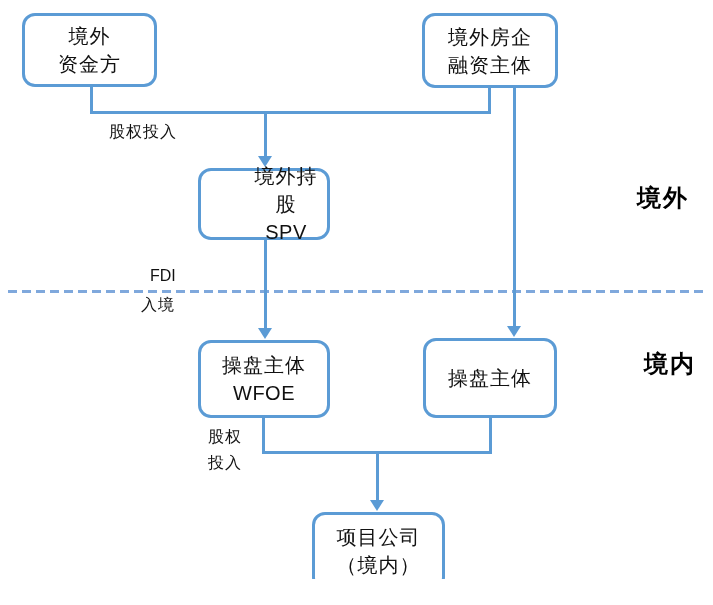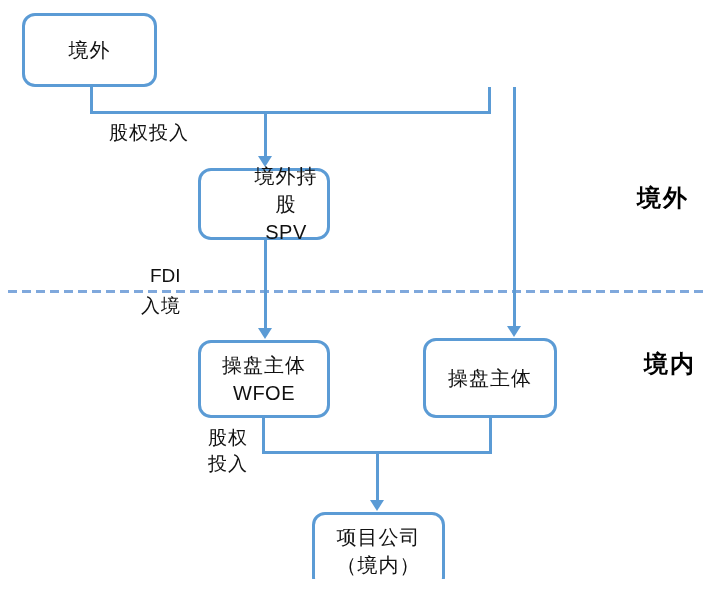--- a/index.html
+++ b/index.html
@@ -73,21 +73,21 @@
   #boundary-dashed{
     position:absolute;
     left:8px; top:290px;
     width:698px; height:3px;
     background:repeating-linear-gradient(to right, var(--dash) 0 9px, transparent 9px 14px);
     z-index:0;
   }
 
   .edge-label{
     position:absolute;
-    font-size:19px;
+    font-size:16px;
     line-height:26px;
     letter-spacing:1px;
     color:var(--ink);
     z-index:4;
     background:transparent;
   }
   #label-equity-top   {left:109px; top:119px;}
   #label-fdi          {left:150px; top:263px; font-family:Liberation Sans, sans-serif; letter-spacing:0;}
   #label-entry        {left:141px; top:292px;}
   #label-equity-bottom{left:208px; top:424px; text-align:right;}
@@ -122,22 +122,27 @@
   <div class="conn" id="seg-operator-down"></div>
   <div class="conn" id="seg-arrow-project"></div>
 
   <div class="arrow-head" id="head-spv"></div>
   <div class="arrow-head" id="head-wfoe"></div>
   <div class="arrow-head" id="head-operator"></div>
   <div class="arrow-head" id="head-project"></div>
 
   <div class="node" id="node-offshore-capital">
     <span>境外</span>
+    <span>资金方</span>
   </div>
 
+  <div class="node" id="node-offshore-financer">
+    <span>境外房企</span>
+    <span>融资主体</span>
+  </div>
 
   <div class="node" id="node-offshore-spv">
     <span>境外持股</span>
     <span class="latin">SPV</span>
   </div>
 
   <div class="node" id="node-onshore-wfoe">
     <span>操盘主体</span>
     <span class="latin">WFOE</span>
   </div>

